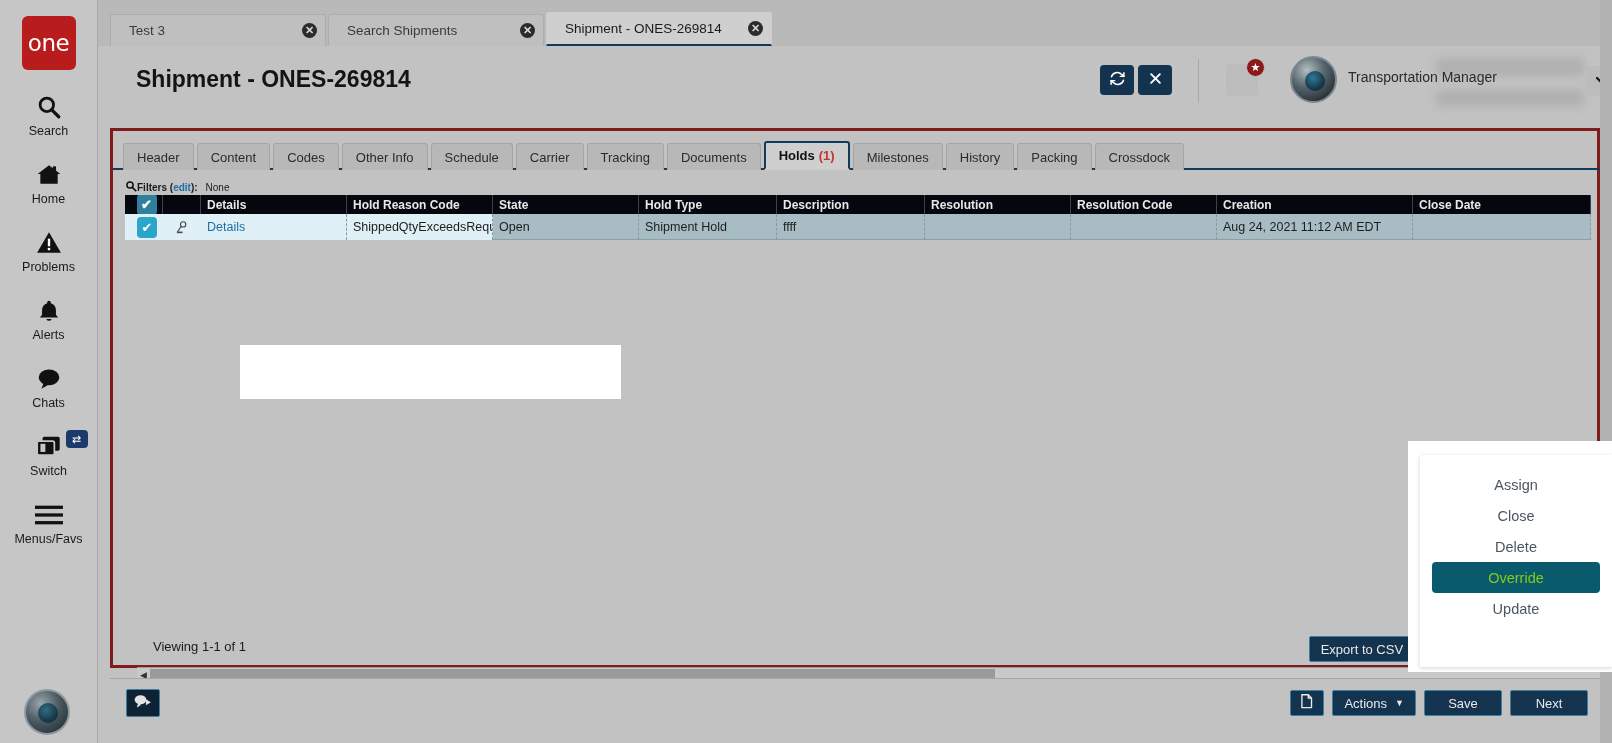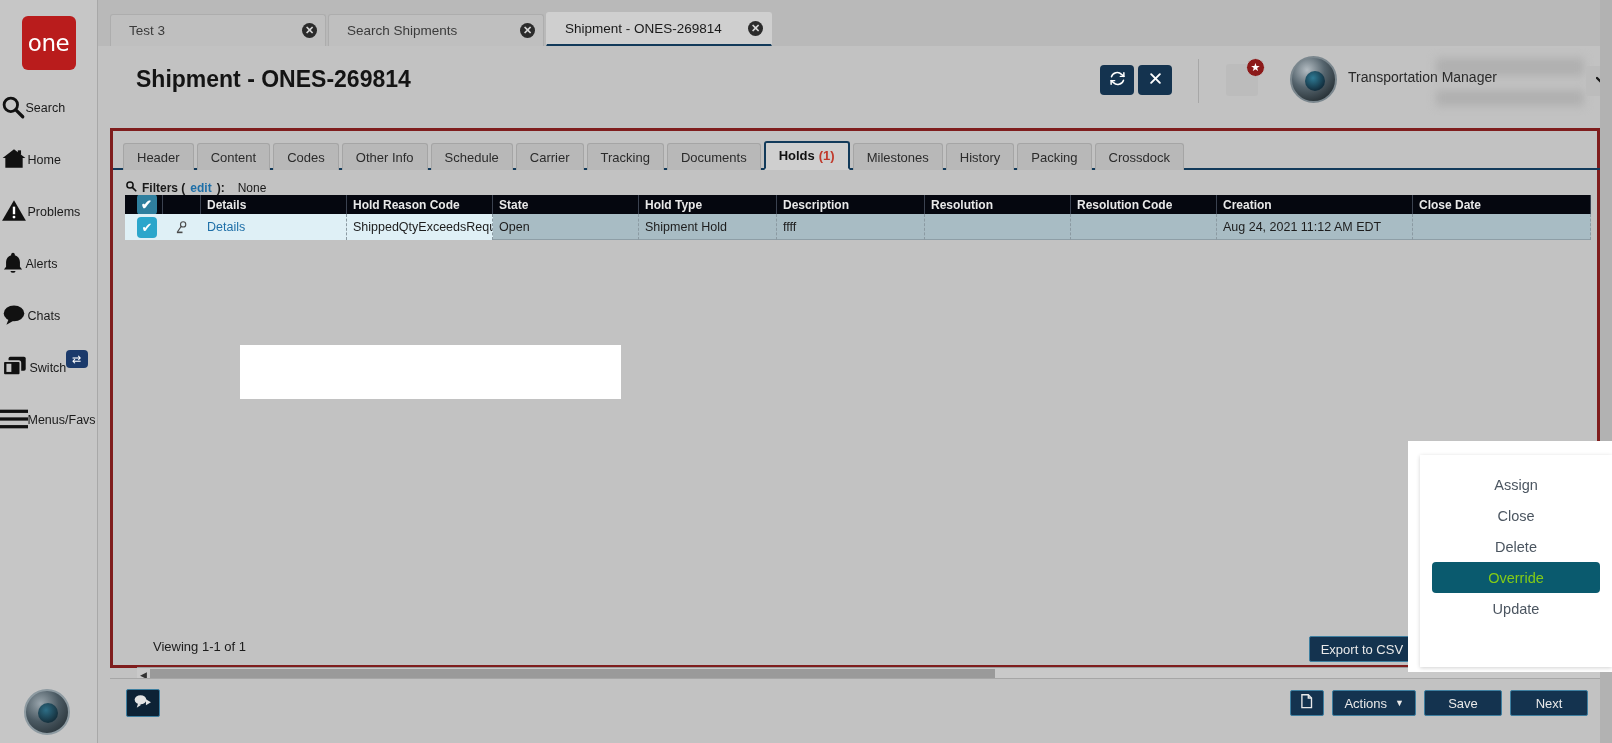--- a/index.html
+++ b/index.html
@@ -32,21 +32,21 @@
     background: #b91c1c;
     border-radius: 6px;
     display: flex; align-items: center; justify-content: center;
     color: #fff; font-size: 23px; font-weight: 400;
     letter-spacing: -0.5px;
     font-family: "DejaVu Sans", sans-serif;
   }
   .rail-item {
     margin-top: 22px;
     width: 98px;
-    display: flex; align-items: center;
+    display: flex; flex-direction: column; align-items: center;
     cursor: pointer; position: relative;
   }
   .rail-item .ricon {
     height: 30px; display: flex; align-items: center; justify-content: center;
     color: #111;
   }
   .rail-item .rlabel {
     font-size: 12.5px; color: #1a1a1a; margin-top: 2px;
     text-align: center; line-height: 14px;
   }
@@ -185,22 +185,22 @@
   }
   .ntab.active {
     background: #cfcfcf; height: 29px;
     border: 2px solid #123a5a; border-bottom: 2px solid #cfcfcf;
     z-index: 3; font-weight: bold; color: #111;
   }
   .ntab .cnt { color: #c0392b; margin-left: 4px; font-weight: bold; }
 
   .filterbar {
     margin: 10px 0 0 12px;
-    font-size: 12px; color: #1a1a1a;
-    display: flex; align-items: center; gap: 5px;
+    font-size: 10px; color: #1a1a1a;
+    display: flex; align-items: center; 
     font-weight: bold;
   }
   .filterbar .edit { color: #1e6fa8; font-weight: bold; cursor: pointer; }
   .filterbar .none { font-weight: normal; margin-left: 8px; }
 
   
   .gridwrap {
     position: absolute; left: 12px; top: 64px;
     width: 1466px; height: 420px;
   }

